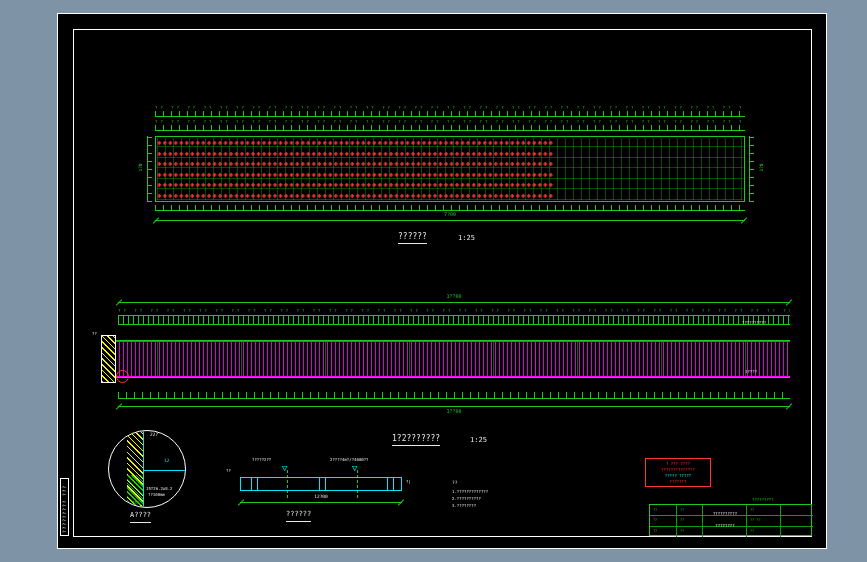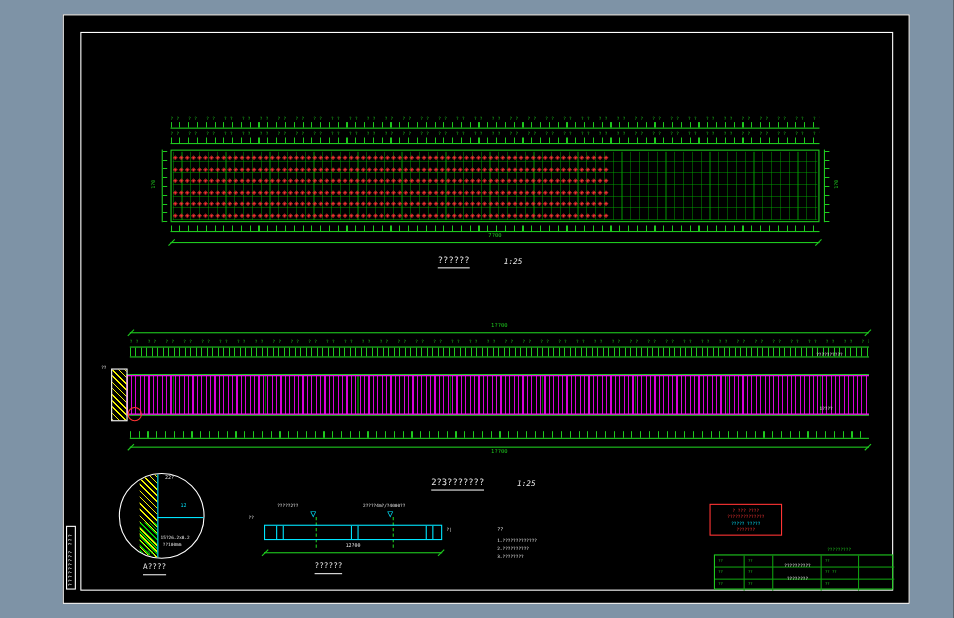--- a/index.html
+++ b/index.html
@@ -41,21 +41,21 @@
       repeating-linear-gradient(90deg,rgba(255,0,255,.85) 0 1px,transparent 1px 4px),
       repeating-linear-gradient(90deg,rgba(0,200,0,.5) 0 1px,transparent 1px 42px);
     border-top:1px solid var(--g);border-bottom:1px solid var(--g);
     box-shadow:inset 0 6px 0 -5px var(--m), inset 0 -6px 0 -5px var(--m);}
   .hatch-yel{background:repeating-linear-gradient(45deg,rgba(255,255,0,.95) 0 1px,transparent 1px 4px);
     border:1px solid #fff;}
   .hatch-grn{background:repeating-linear-gradient(45deg,rgba(0,210,0,.9) 0 1px,transparent 1px 3px);}
 
   .view-title{font-size:8px;line-height:9px;color:var(--w);
     border-bottom:1px solid var(--w);padding-bottom:2px;white-space:nowrap;}
-  .view-scale{font-size:7px;color:var(--w);white-space:nowrap;font-style:italic;}
+  .view-scale{font-size:7px;color:var(--w);white-space:nowrap;}
   .tinyw{font-size:4px;line-height:5px;color:var(--w);white-space:nowrap;}
   .tinyw5{font-size:4.5px;line-height:5.5px;color:var(--w);white-space:nowrap;}
   .tinyg{font-size:4px;line-height:5px;color:var(--g);white-space:nowrap;}
   .tinyc{font-size:4.5px;color:var(--c);white-space:nowrap;}
   .tri{color:var(--c);font-size:9px;line-height:9px;}
   .gdash{border-left:1px dashed var(--g);width:0;}
   .cline{background:var(--c);}
 
   .circle{border:1px solid #fff;border-radius:50%;overflow:hidden;background:#000;}
 
@@ -117,21 +117,21 @@
 
   <div class="abs hatch-mag" style="left:115px;top:340px;width:675px;height:38px;"></div>
   <div class="abs hatch-yel" style="left:101px;top:335px;width:15px;height:48px;"></div>
   <div class="abs redcirc" style="left:116px;top:370px;width:13px;height:13px;"></div>
   <div class="abs tinyw" style="left:745px;top:369px;">1????</div>
 
   <div class="abs ticks" style="left:118px;top:392px;width:672px;height:7px;"></div>
   <div class="abs dimline" style="left:118px;top:406px;width:672px;"></div>
   <div class="abs dimlabel" style="left:118px;top:409px;width:672px;">1??00</div>
 
-  <div class="abs view-title" style="left:392px;top:434px;">2?3???????</div>
+  <div class="abs view-title" style="left:392px;top:434px;">1?2???????</div>
   <div class="abs view-scale" style="left:470px;top:436px;">1:25</div>
 
   <div class="abs circle" style="left:108px;top:430px;width:78px;height:78px;">
     <div class="abs hatch-yel" style="left:18px;top:0;width:16px;height:78px;border:none;"></div>
     <div class="abs hatch-grn" style="left:18px;top:44px;width:16px;height:30px;"></div>
     <div class="abs cline" style="left:34px;top:0;width:1px;height:78px;"></div>
     <div class="abs cline" style="left:34px;top:39px;width:44px;height:1px;"></div>
   </div>
   <div class="abs tinyw5" style="left:150px;top:432px;">22?</div>
   <div class="abs tinyc" style="left:164px;top:458px;">12</div>

